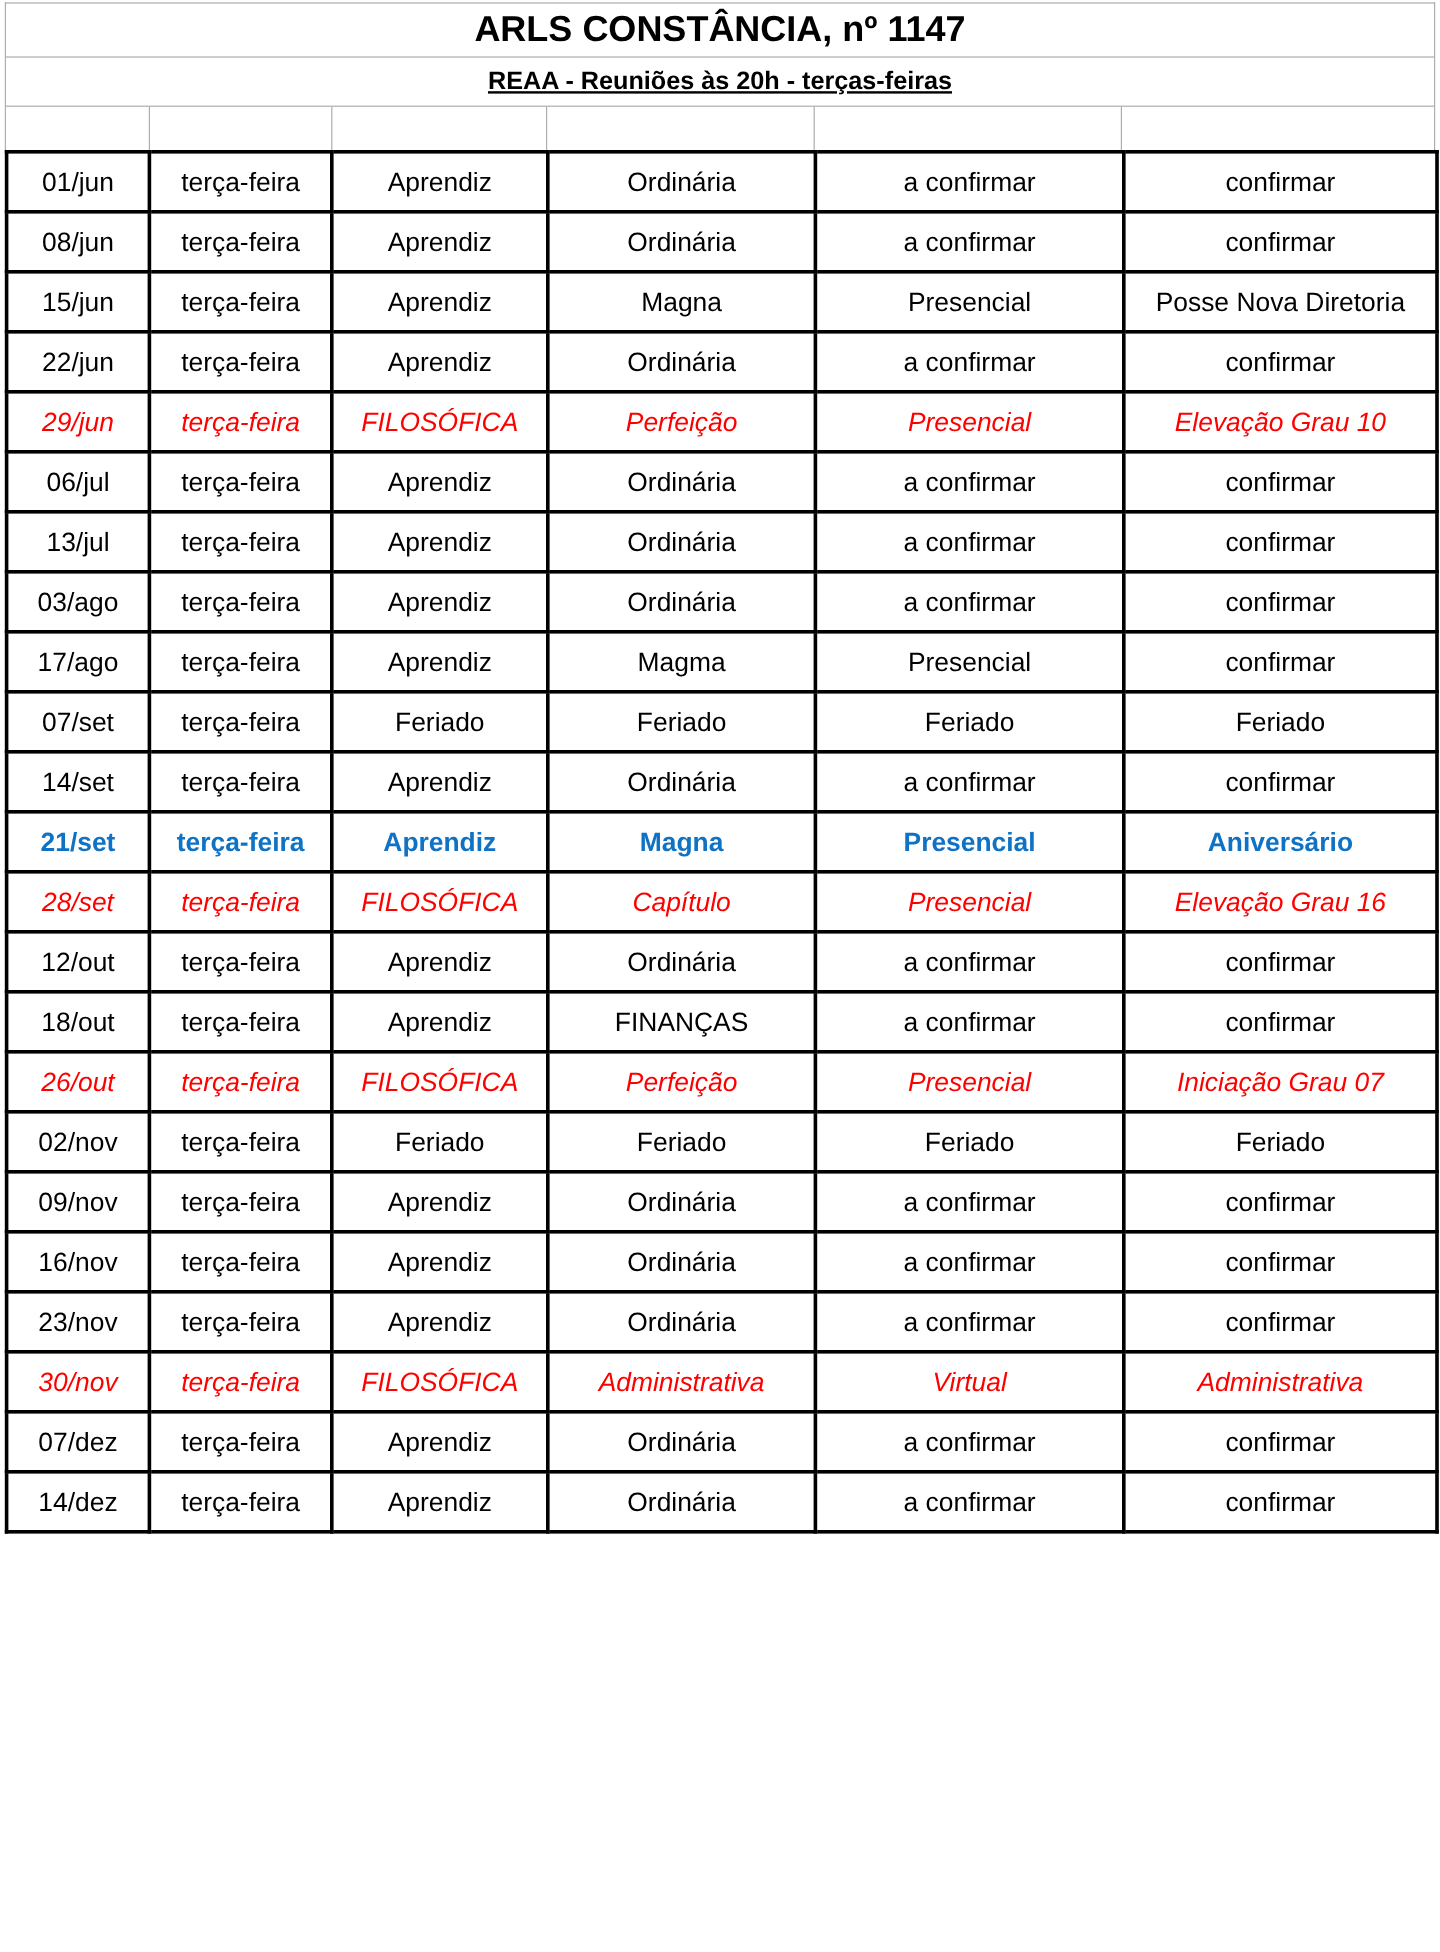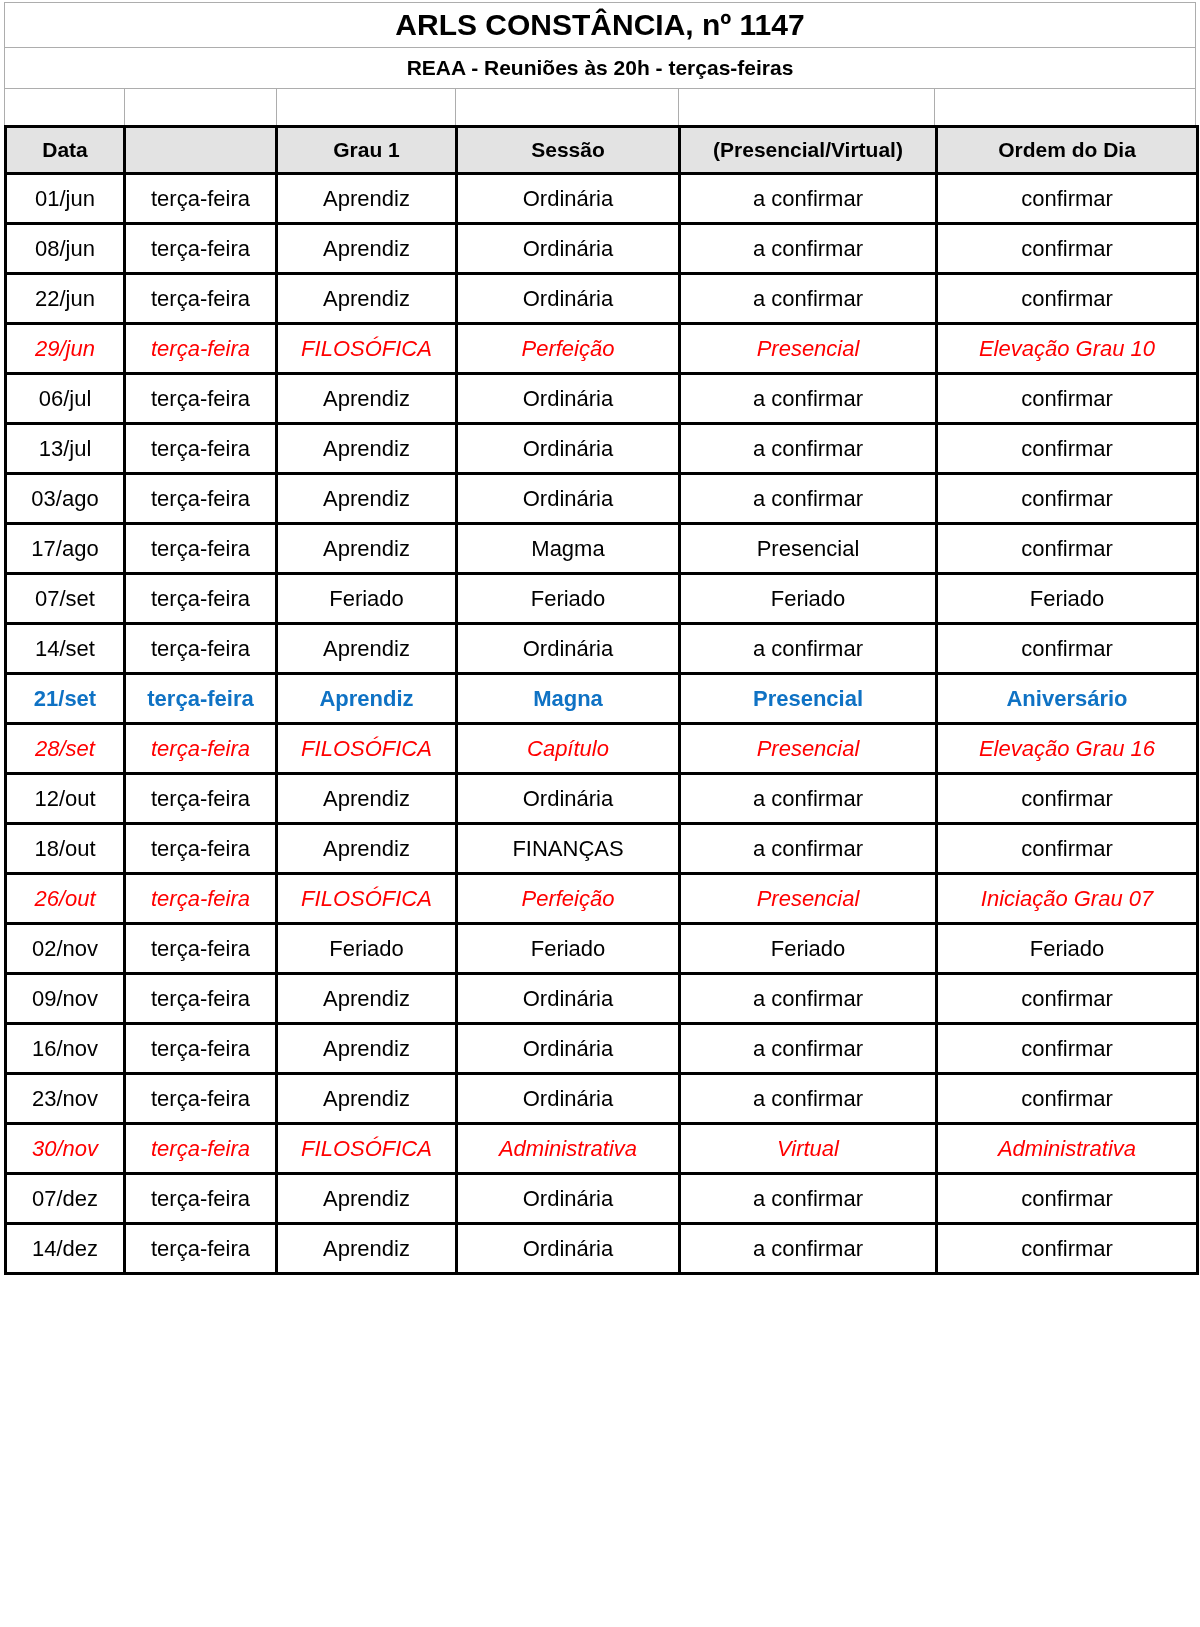--- a/index.html
+++ b/index.html
@@ -27,21 +27,21 @@
     box-sizing:border-box;
   }
   .title-row{
     height:44px;border-bottom:1px solid var(--grid-gray);
     display:flex;align-items:center;justify-content:center;
     font-size:30px;font-weight:700;letter-spacing:0px;
   }
   .subtitle-row{
     height:40px;border-bottom:1px solid var(--grid-gray);
     display:flex;align-items:center;justify-content:center;
-    font-size:21px;font-weight:700;
+    font-size:21px;font-weight:700;text-decoration:underline;
   }
   .spacer-row{height:36px;display:flex;}
   .spacer-cell{box-sizing:border-box;height:100%;}
   .spacer-cell + .spacer-cell{border-left:1px solid var(--grid-gray);}
 
   
   table.sched{
     border-collapse:collapse;
     table-layout:fixed;
     width:1192px;
@@ -87,47 +87,47 @@
   <table class="sched">
     <colgroup>
       <col style="width:119px">
         <col style="width:152px">
         <col style="width:180px">
       <col style="width:223px">
         <col style="width:257px">
         <col style="width:261px">
     </colgroup>
     <tbody id="table-body">
-      <tr class="header-row">
-        <td>Data</td>
-        <td></td>
-        <td>Grau 1</td>
-        <td>Sessão</td>
-        <td>(Presencial/Virtual)</td>
-        <td>Ordem do Dia</td>
-      </tr>
 
   <tr class="data-row style-normal">
     <td>01/jun</td>
     <td>terça-feira</td>
     <td>Aprendiz</td>
     <td>Ordinária</td>
     <td>a confirmar</td>
     <td>confirmar</td>
   </tr>
 
   <tr class="data-row style-normal">
     <td>08/jun</td>
     <td>terça-feira</td>
     <td>Aprendiz</td>
     <td>Ordinária</td>
     <td>a confirmar</td>
     <td>confirmar</td>
   </tr>
 
+  <tr class="data-row style-normal">
+    <td>15/jun</td>
+    <td>terça-feira</td>
+    <td>Aprendiz</td>
+    <td>Magna</td>
+    <td>Presencial</td>
+    <td>Posse Nova Diretoria</td>
+  </tr>
 
   <tr class="data-row style-normal">
     <td>22/jun</td>
     <td>terça-feira</td>
     <td>Aprendiz</td>
     <td>Ordinária</td>
     <td>a confirmar</td>
     <td>confirmar</td>
   </tr>
 

